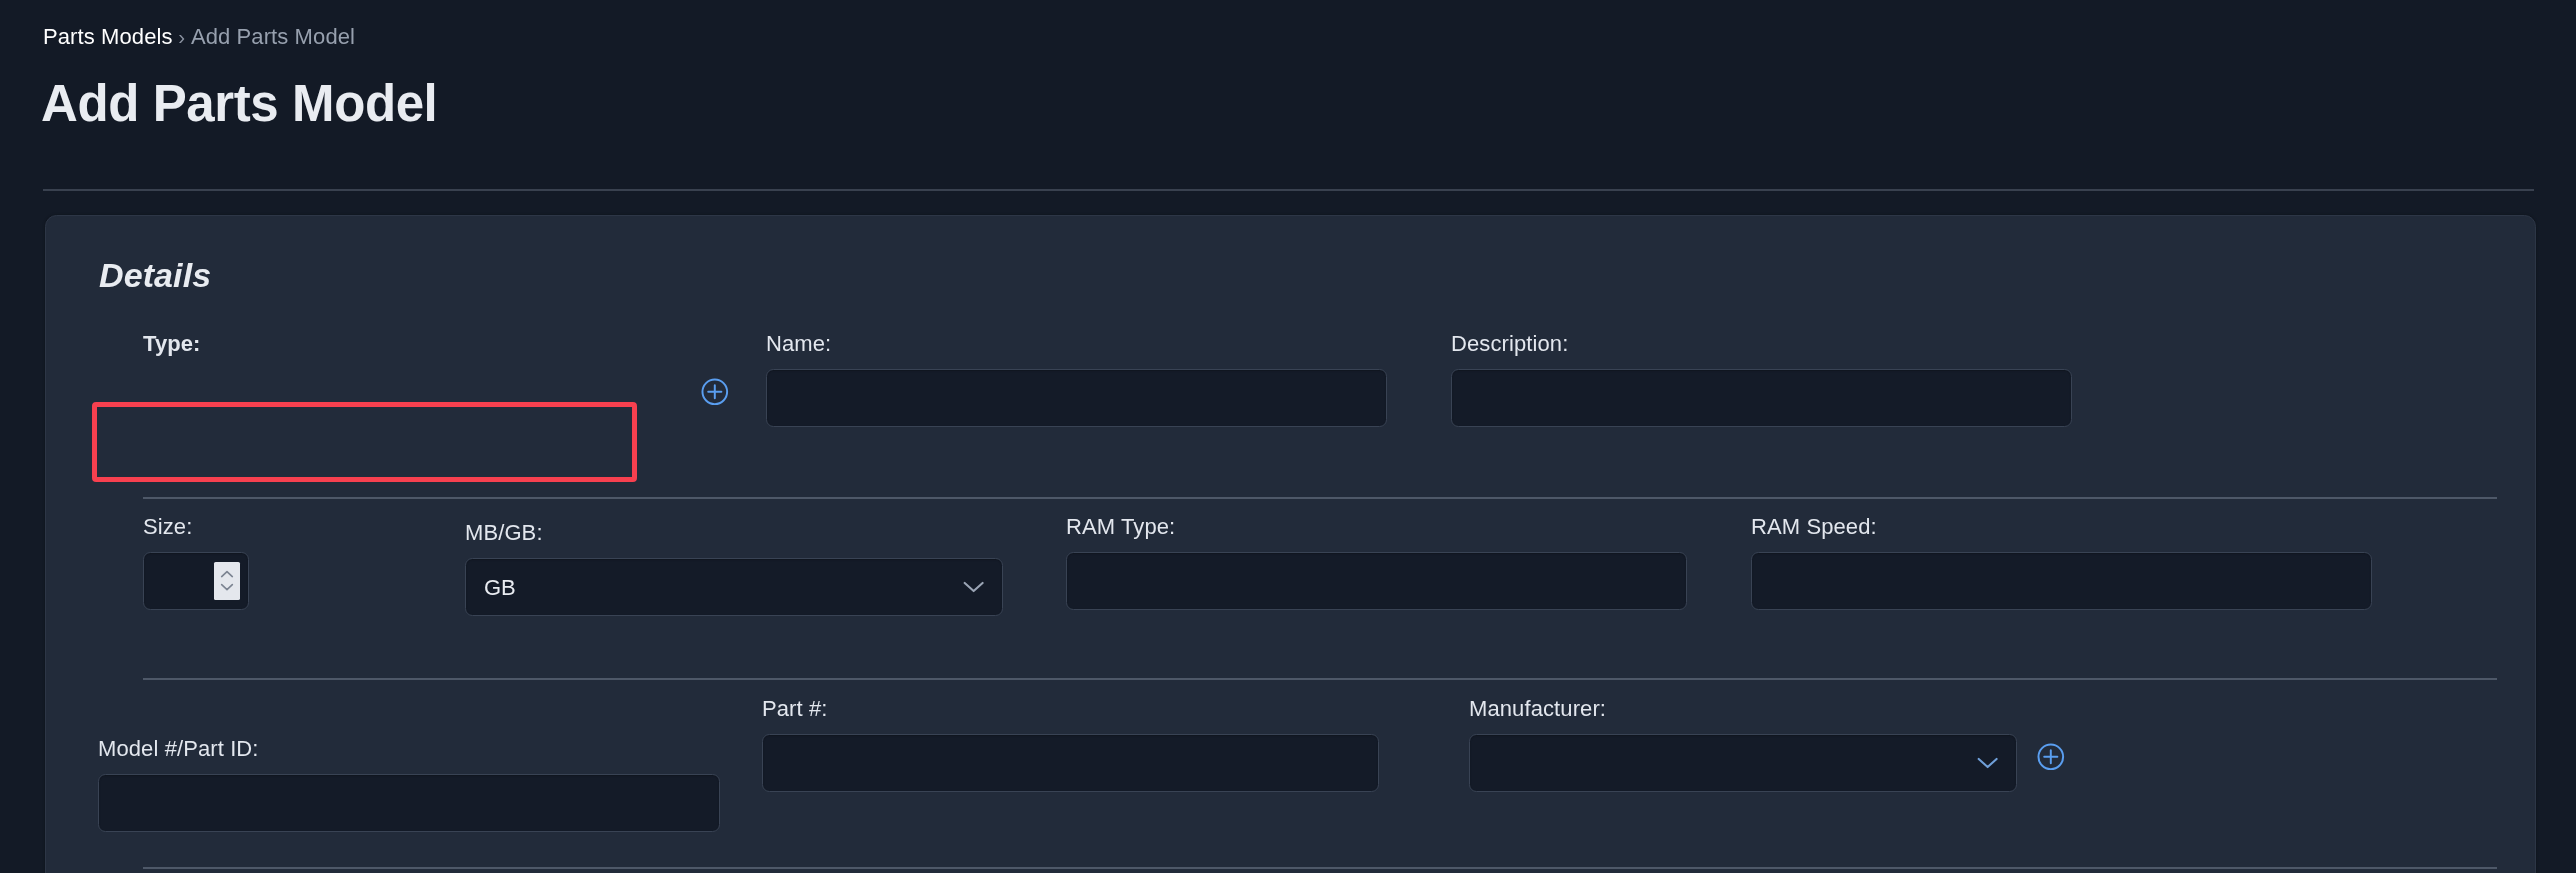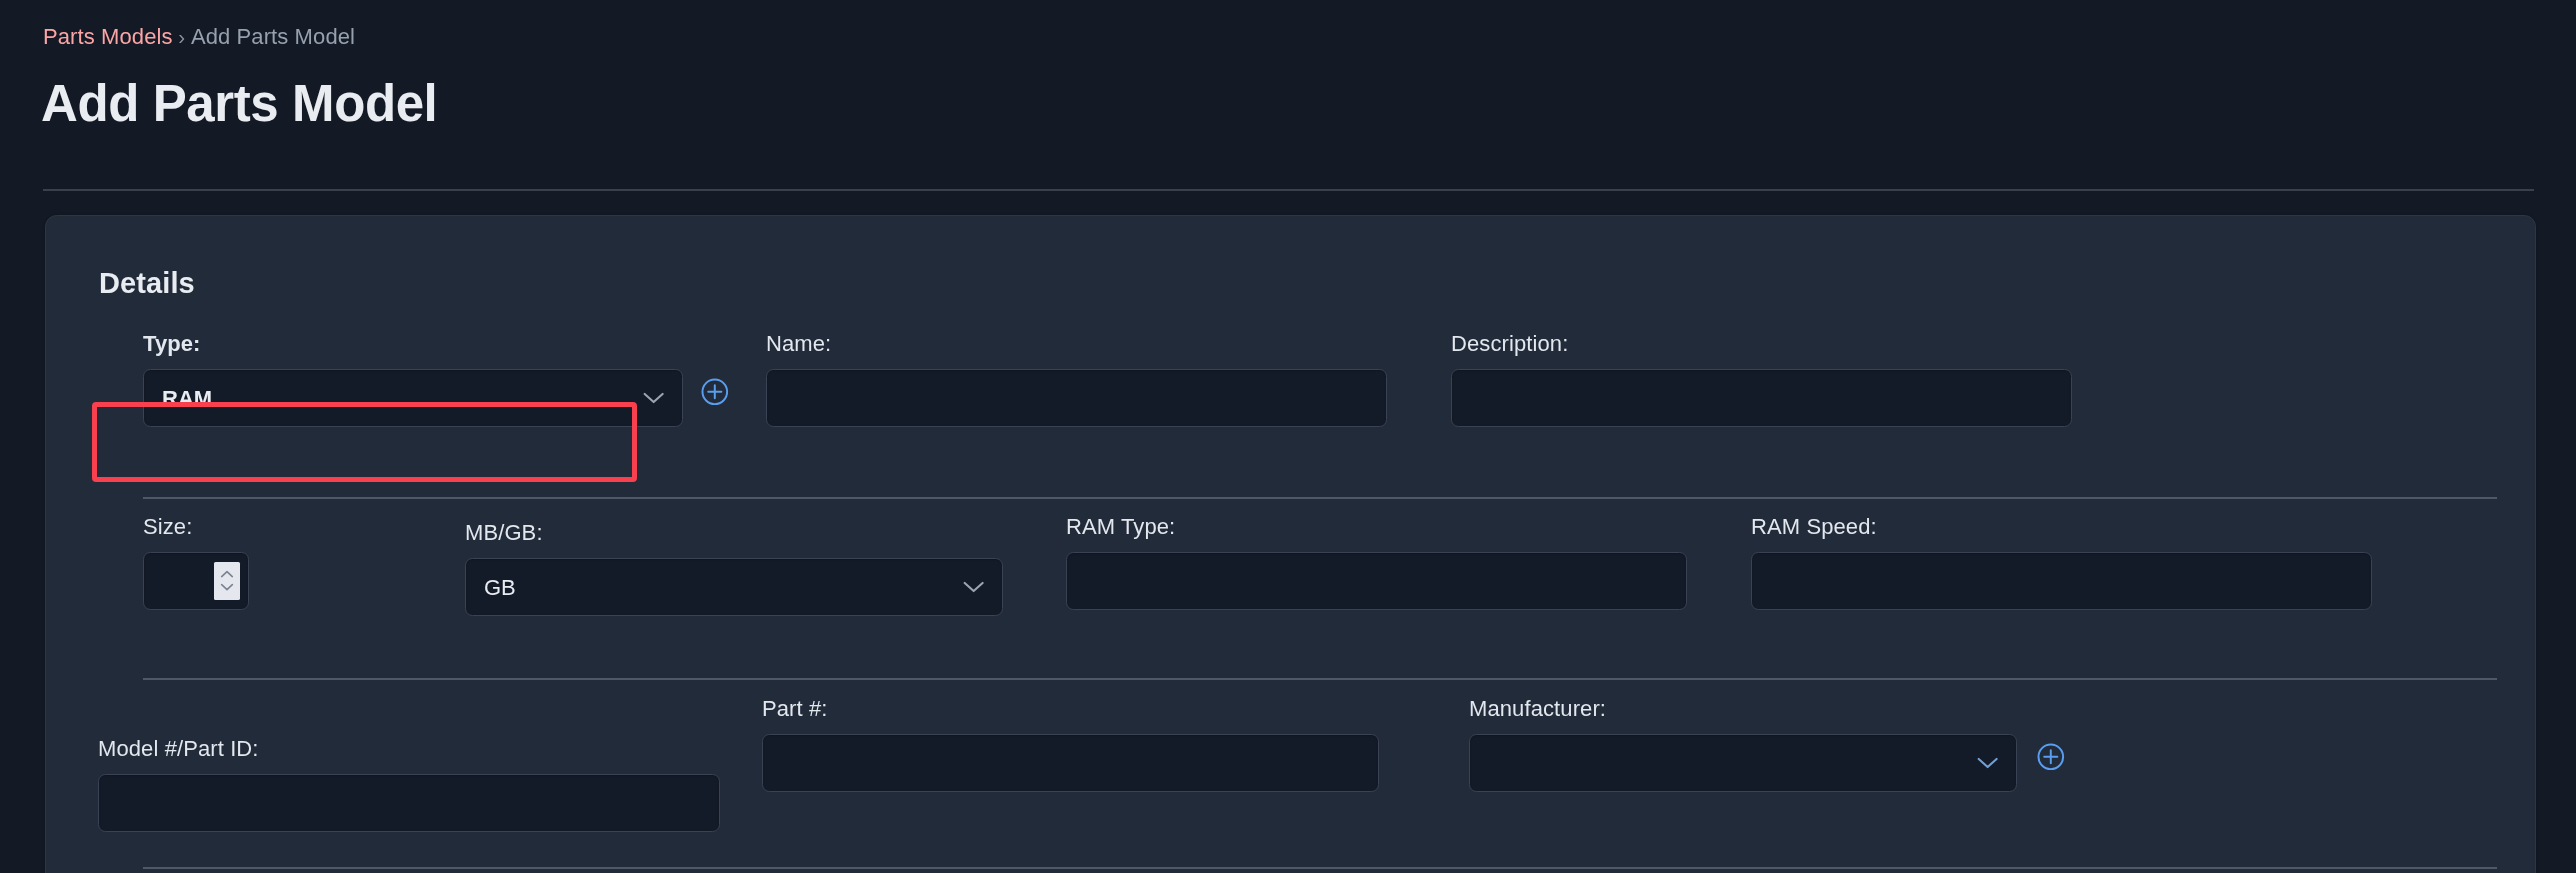--- a/index.html
+++ b/index.html
@@ -24,21 +24,21 @@
   .breadcrumb {
     position: absolute;
     left: 43px;
     top: 24px;
     font-size: 22px;
     line-height: 26px;
     white-space: nowrap;
     letter-spacing: 0.1px;
   }
   .breadcrumb .crumb-link {
-    color: #fca5a5;
+    color: #ffffff;
     text-decoration: none;
     cursor: pointer;
   }
   .breadcrumb .crumb-sep {
     color: #8b93a1;
     padding: 0 5.7px;
     font-size: 20.5px;
   }
   .breadcrumb .crumb-current {
     color: #97a0ae;
@@ -76,26 +76,27 @@
     height: 681px;
     background: #222b3a;
     border-radius: 11.5px;
     border: 0.8px solid #2d3646;
     box-shadow: 0 0.8px 2.5px rgba(0,0,0,.35);
   }
 
   .card-title {
     position: absolute;
     left: 53px;
-    top: 50px;
-    font-size: 29px;
+    top: 42px;
+    font-size: 34px;
     line-height: 34px;
     font-weight: 700;
     color: #e9ecf1;
     letter-spacing: 0.1px;
+    font-style: italic;
   }
 
   
   .form-row { position: absolute; left: 0; width: 100%; }
   .row-1 { top: 115px; height: 164px; }
   .row-2 { top: 298px; height: 160px; padding-left: 9px; }
   .row-3 { top: 480px; height: 164px; }
 
   .field { position: absolute; }
 
@@ -209,28 +210,20 @@
   <div class="top-rule"></div>
 
   <section class="card">
 
     <h2 class="card-title">Details</h2>
 
     <div class="form-row row-1">
 
       <div class="field" style="left:97px; width:540px;font-weight:bold;">
         <label class="field-label">Type:</label>
-        <div class="control select">
-          <span class="value">RAM</span>
-          <span class="chevron">
-            <svg viewBox="0 0 26 16">
-                <path d="M2 3 L13 13 L24 3" fill="none" stroke="#9aa4b4" stroke-width="2.6" stroke-linecap="round" stroke-linejoin="round"></path>
-              </svg>
-          </span>
-        </div>
       </div>
       <div class="plus-btn" style="left:654px; top:46px;">
         <svg viewBox="0 0 36 36">
           <circle cx="18" cy="18" r="15" fill="none" stroke="#5a9ef0" stroke-width="2.4"></circle>
           <path d="M18 10 V26 M10 18 H26" stroke="#5a9ef0" stroke-width="2.4" stroke-linecap="round"></path>
         </svg>
       </div>
 
       <div class="field" style="left:720px; width:621px;">
         <label class="field-label">Name:</label>

